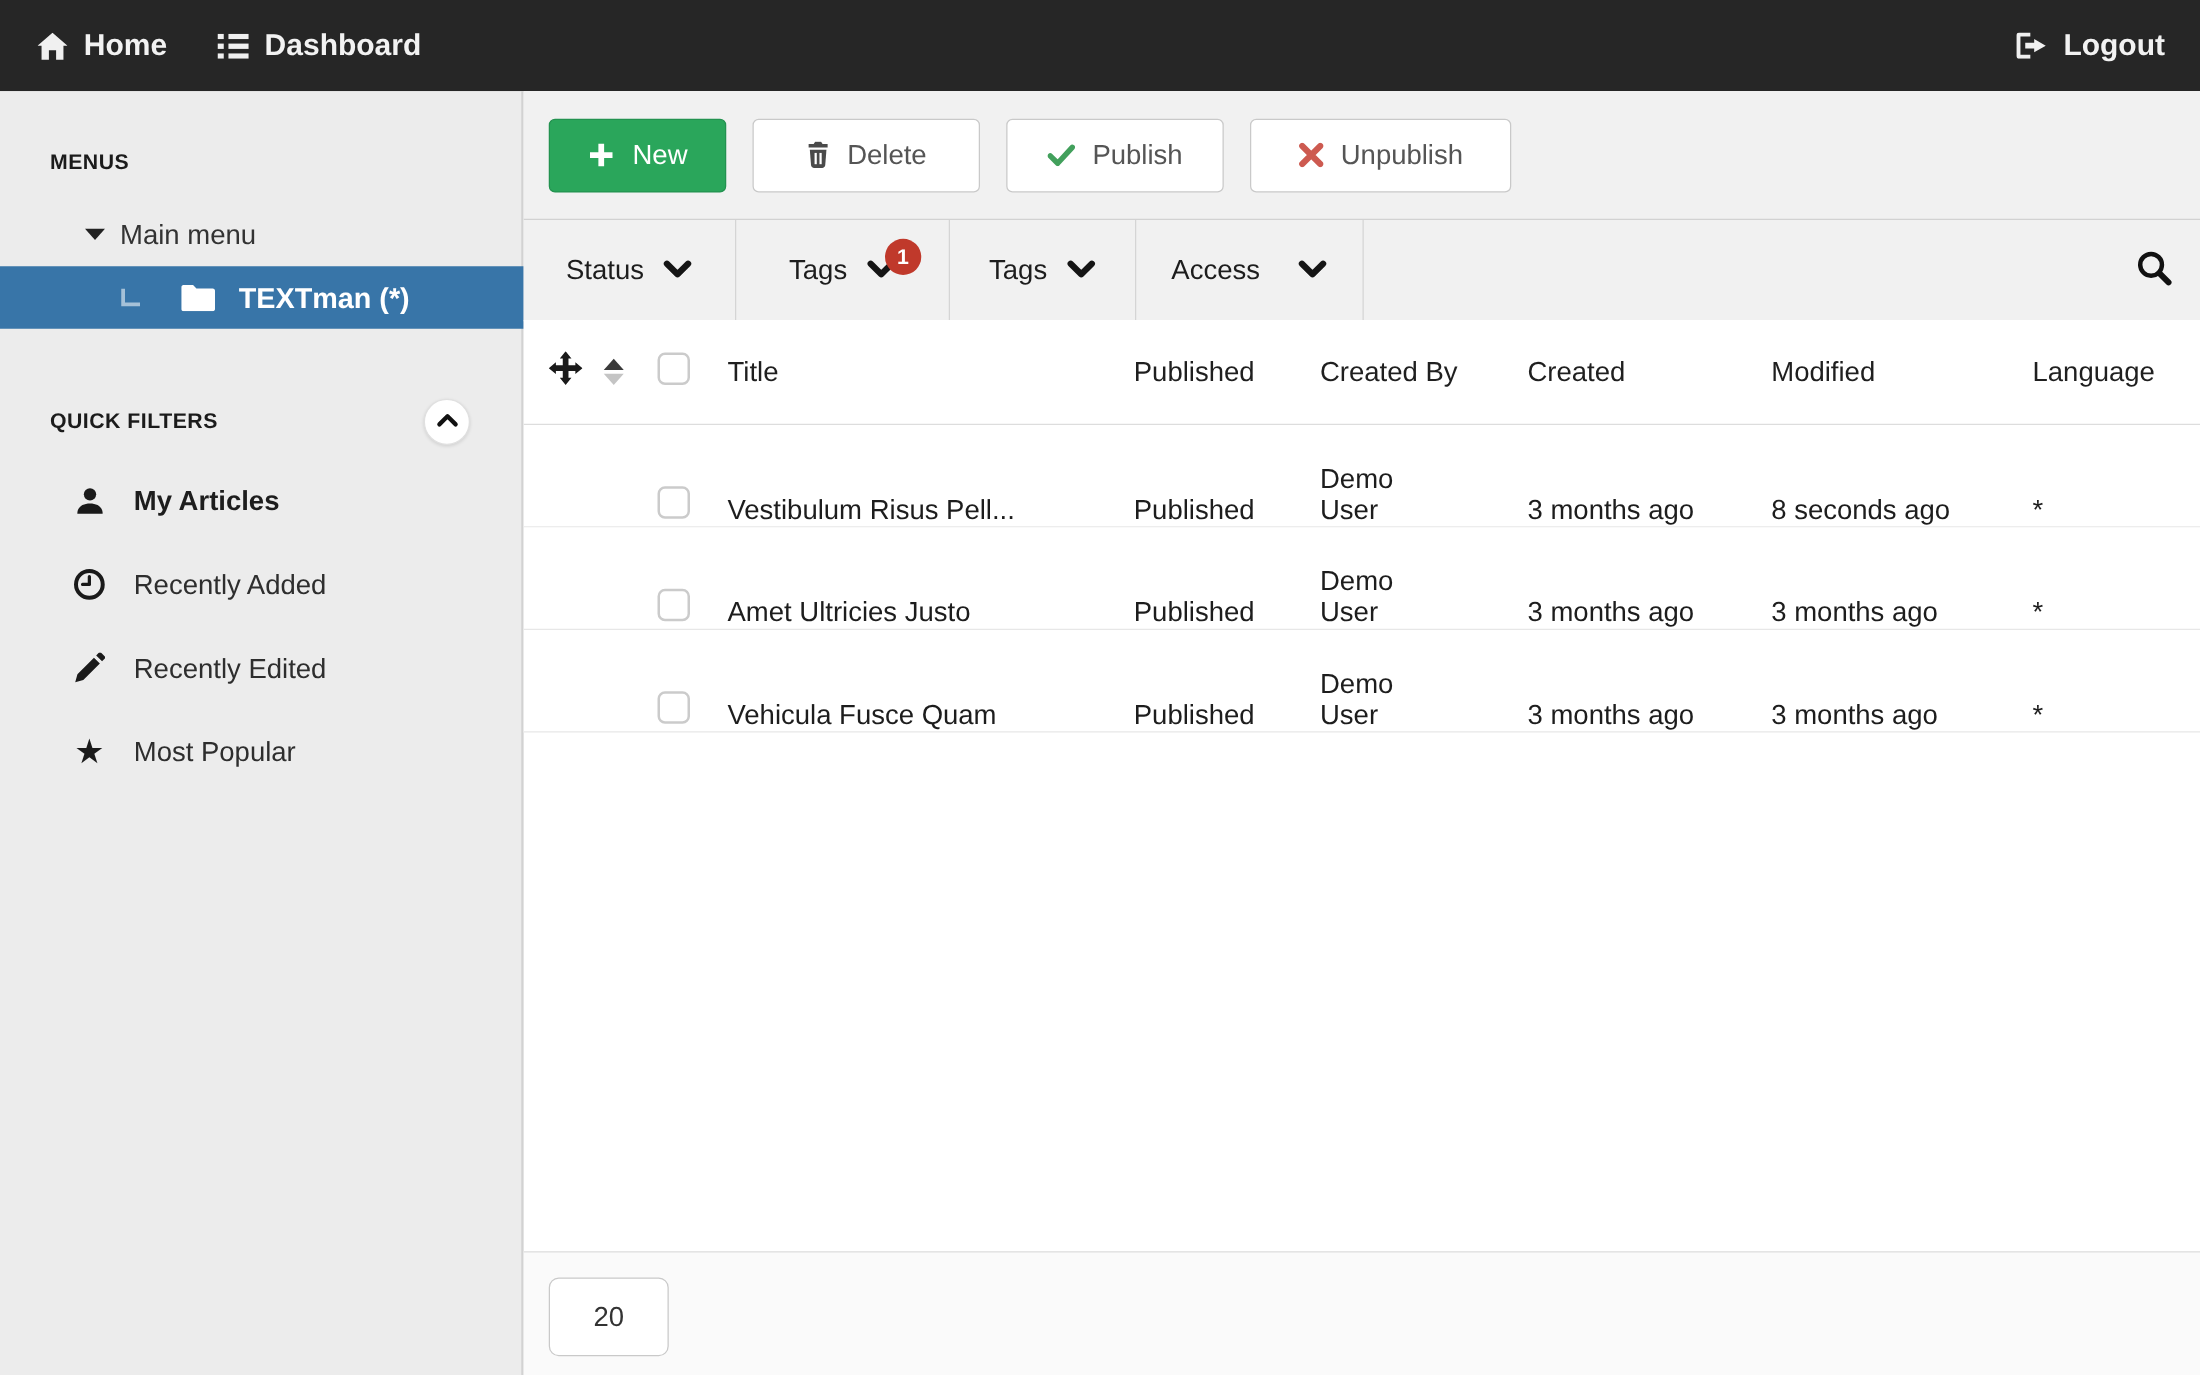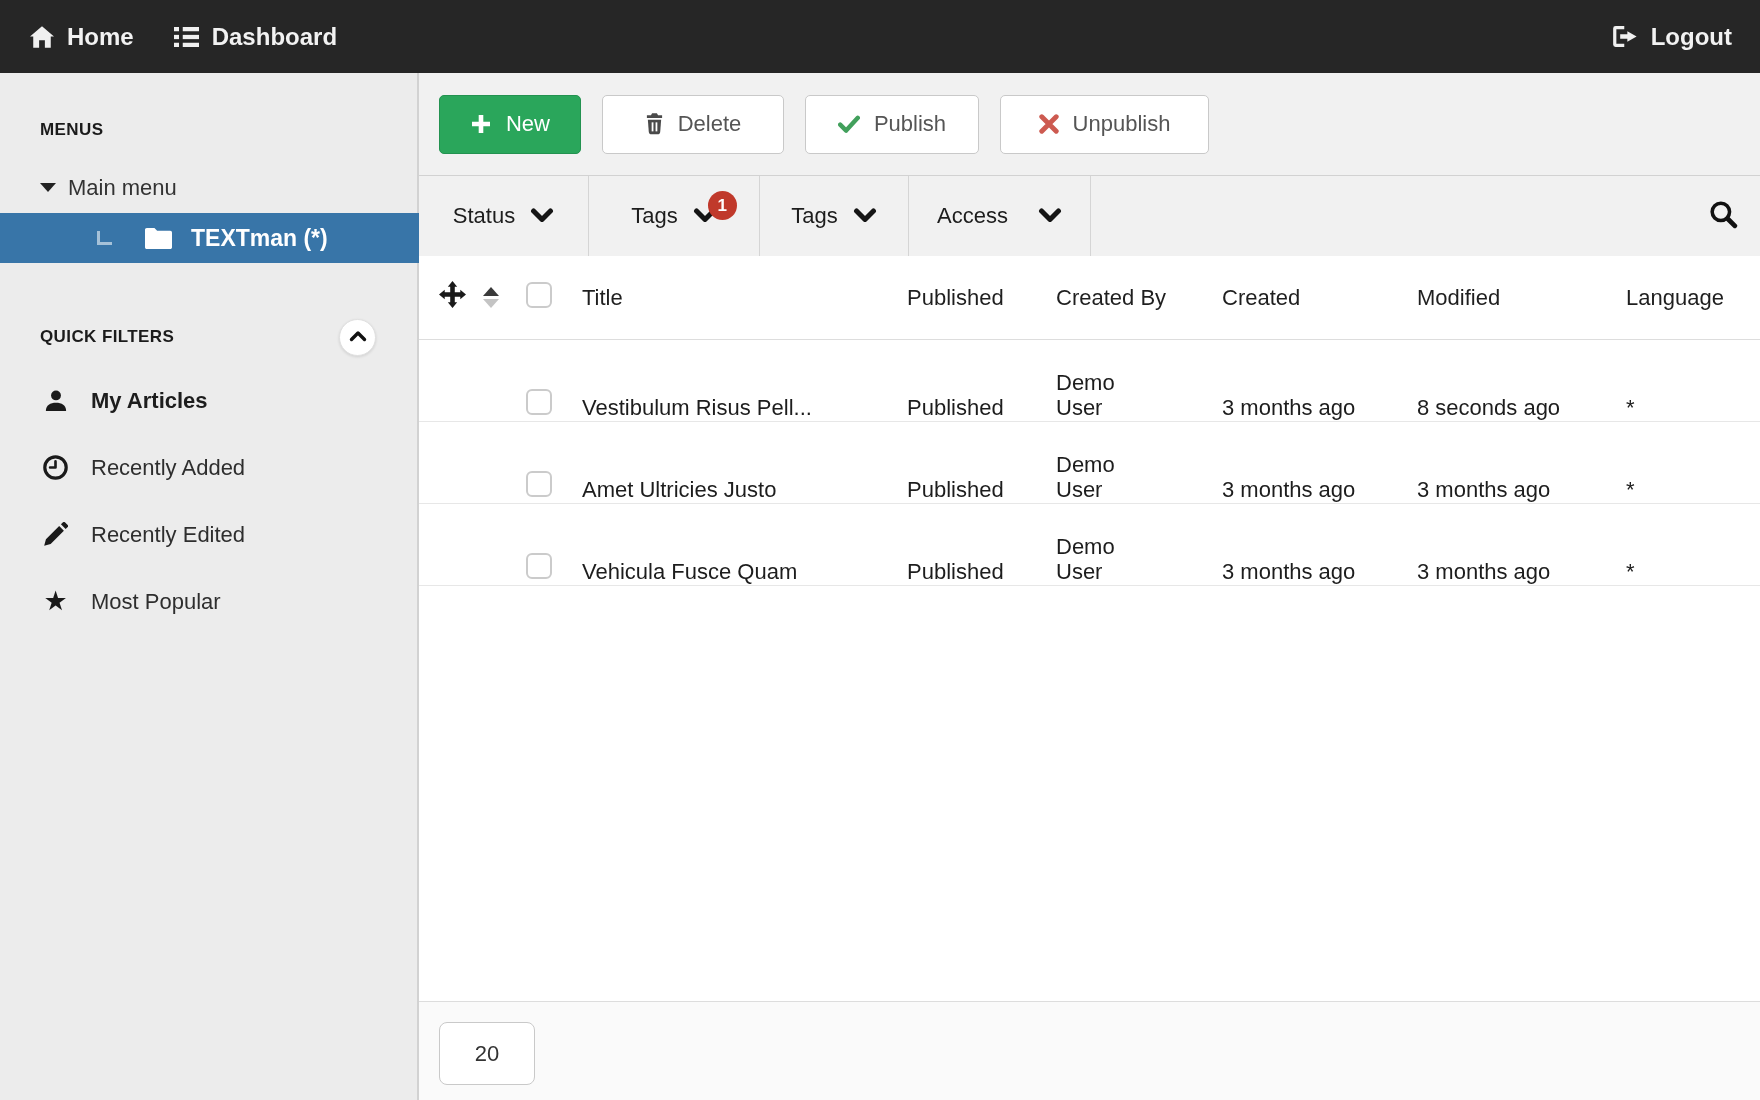--- a/index.html
+++ b/index.html
@@ -11,31 +11,31 @@
           display:flex;align-items:center;color:#f2f2f2;font-weight:700;font-size:24px;}
   .tb-left{display:flex;gap:40px;margin-left:30px;}
   .tb-item{display:flex;align-items:center;gap:13px;cursor:pointer;}
   .tb-right{margin-left:auto;margin-right:28px;}
   .tb-item svg{display:block;}
   
   .sidebar{position:absolute;top:73px;left:0;width:417px;bottom:0;background:#ececec;border-right:2px solid #d2d2d2;}
   .side-heading{position:absolute;left:40px;font-size:17px;font-weight:700;color:#1b1b1b;letter-spacing:.4px;}
   .h-menus{top:47px;}
   .h-qf{top:254px;}
-  .menu-root{position:absolute;top:92px;left:0;right:0;height:45px;display:flex;align-items:center;padding-left:40px;gap:12px;font-size:22px;color:#333;cursor:pointer;}
+  .menu-root{position:absolute;top:92px;left:0;right:0;height:45px;display:flex;align-items:center;padding-left:68px;gap:12px;font-size:22px;color:#333;cursor:pointer;}
   .caret-down{width:0;height:0;border-left:8px solid transparent;border-right:8px solid transparent;border-top:9px solid #222;}
   .menu-selected{position:absolute;top:140px;left:0;width:419px;height:50px;background:var(--blue);
                  display:flex;align-items:center;color:#fff;font-size:23px;font-weight:700;cursor:pointer;}
   .indent-l{width:15px;height:14px;margin-left:97px;border-left:3px solid rgba(255,255,255,.55);border-bottom:3px solid rgba(255,255,255,.55);box-sizing:border-box;}
   .menu-selected svg{margin-left:33px;}
   .menu-selected .lbl{margin-left:19px;}
   .collapse-btn{position:absolute;left:339px;top:246px;width:37px;height:37px;border-radius:50%;background:#fff;
                 border:1px solid #e0e0e0;box-shadow:0 1px 3px rgba(0,0,0,.12);display:flex;align-items:center;justify-content:center;cursor:pointer;padding:0;}
   .quick-filters{position:absolute;top:294px;left:0;right:0;list-style:none;margin:0;padding:0;}
-  .qf-item{height:67px;display:flex;align-items:center;padding-left:42px;font-size:22px;color:#2e2e2e;cursor:pointer;}
+  .qf-item{height:67px;display:flex;align-items:center;padding-left:58px;font-size:22px;color:#2e2e2e;cursor:pointer;}
   .qf-icon{width:27px;display:flex;justify-content:center;}
   .qf-item .lbl{margin-left:22px;}
   .qf-item.active{font-weight:700;color:#1d1d1d;}
   .star-glyph{font-size:27px;line-height:1;color:#1a1a1a;}
   
   .main{position:absolute;left:419px;top:73px;right:0;bottom:0;background:#fff;}
   .toolbar{position:absolute;top:0;left:0;right:0;height:103px;background:#f1f1f1;border-bottom:1px solid #d2d2d2;
            display:flex;align-items:center;padding-left:20px;gap:21px;box-sizing:border-box;}
   .btn{height:59px;border-radius:5px;font-size:22px;display:inline-flex;align-items:center;justify-content:center;gap:14px;cursor:pointer;font-family:inherit;}
   .btn svg{display:block;}

